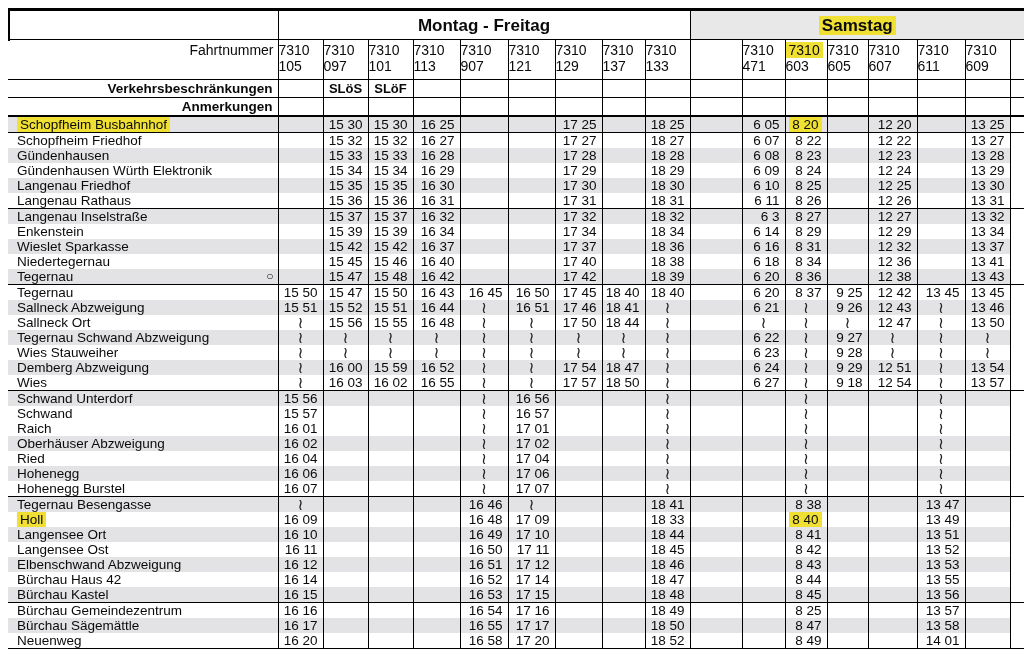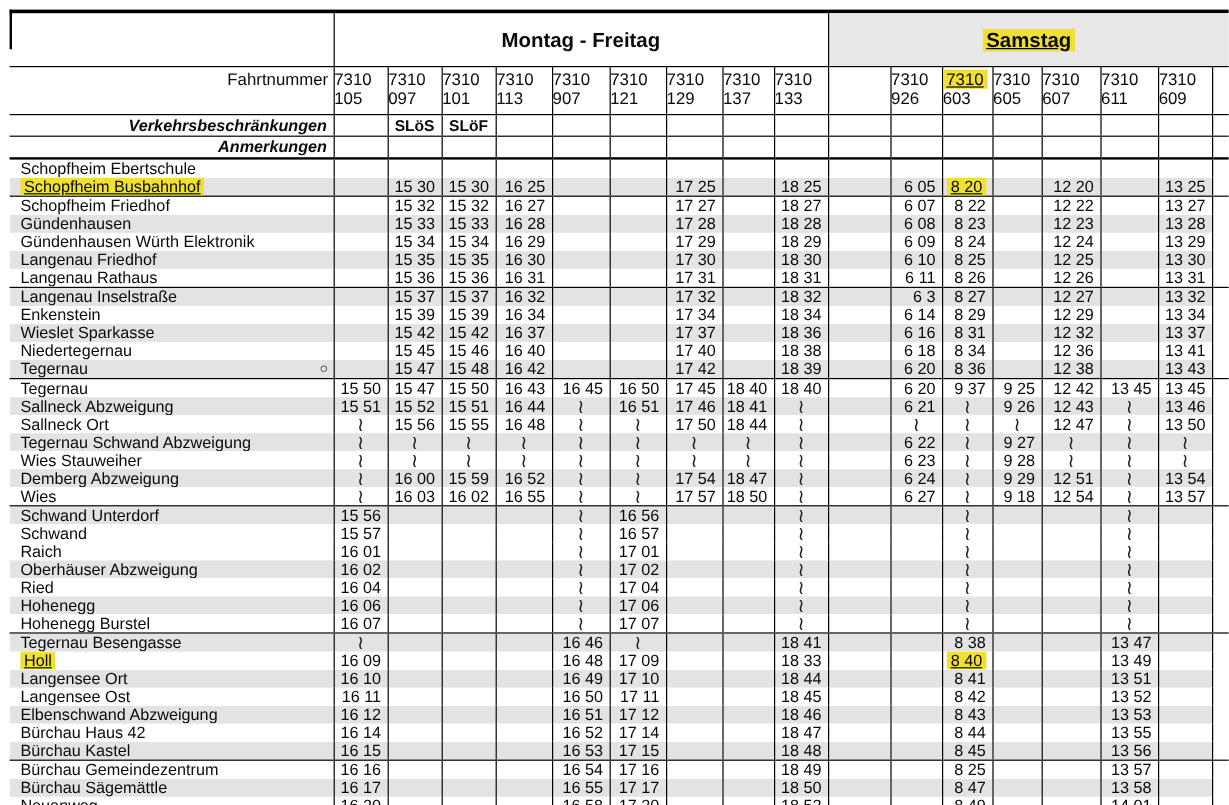--- a/index.html
+++ b/index.html
@@ -4,36 +4,36 @@
 <style>
   html,body{margin:0;padding:0;}
   body{width:1024px;height:671px;background:#fff;position:relative;overflow:hidden;
        font-family:"Liberation Sans","DejaVu Sans",sans-serif;color:#0a0a0a;}
   #topline{position:absolute;left:8px;top:8px;width:1016px;height:3px;background:#000;}
   #leftnub{position:absolute;left:8px;top:8px;width:2px;height:33px;background:#000;}
   #timetable{position:absolute;left:8px;top:11px;width:1016px;border-collapse:collapse;table-layout:fixed;}
   td{padding:0;margin:0;white-space:nowrap;overflow:hidden;font-size:13.5px;line-height:15px;
      vertical-align:middle;color:#0a0a0a;}
   .bl{border-left:1px solid #000;}
-  tr.day-row td{height:44px;border-bottom:1px solid #000;text-align:center;font-weight:bold;font-size:17px;}
+  tr.day-row td{height:28px;border-bottom:1px solid #000;text-align:center;font-weight:bold;font-size:17px;}
   td.day-sa{background:var(--band,#e7e7e7);}
   tr.num-row td{height:37px;vertical-align:top;padding:2px 4px 0 0;
      font-size:14px;line-height:16px;border-bottom:1px solid #000;}
   tr.restr-row td{height:17px;border-bottom:1px solid #000;font-weight:bold;}
   tr.restr-row td.restr{text-align:center;font-size:13px;margin-top:41px;}
   tr.note-row td{height:17px;border-bottom:2px solid #000;text-align:right;}
   td.lbl{text-align:right;padding-right:5px;}
-  .bold{font-weight:bold;font-style:italic;}
+  .bold{font-weight:bold;}
   tbody td{height:15px;}
   tbody tr.stripe td:not(.trail){background:var(--stripe,#e3e3e5);}
   tbody tr.sep td{border-bottom:1.5px solid #000;}
   td.station{padding-left:9px;text-align:left;}
   td.time{text-align:right;padding-right:5px;}
   td.wavy{text-align:center;padding:0;font-family:"DejaVu Sans",sans-serif;font-size:16px;color:#222;}
-  .hl{background:var(--hl,#f0df35);padding:0 3px;text-decoration:underline;}
+  .hl{background:var(--hl,#f0df35);padding:0 3px;}
   .symbol{float:right;margin-right:4px;font-size:12px;line-height:15px;}
   .trail{background:#fff;}
 </style>
 </head>
 <body>
 
 <div id="topline"></div>
 <div id="leftnub"></div>
 <table id="timetable">
     <colgroup>
@@ -96,21 +96,21 @@
           <div><span>7310</span></div>
           <div>137</div>
         </td>
         <td class="bl">
           <div><span>7310</span></div>
           <div>133</div>
         </td>
         <td class="bl"></td>
         <td class="bl">
           <div><span>7310</span></div>
-          <div>926</div>
+          <div>471</div>
         </td>
         <td class="bl">
           <div><span class="hl">7310</span></div>
           <div>603</div>
         </td>
         <td class="bl">
           <div><span>7310</span></div>
           <div>605</div>
         </td>
         <td class="bl">
@@ -162,40 +162,20 @@
         <td class="bl"></td>
         <td class="bl"></td>
         <td class="bl"></td>
         <td class="bl"></td>
         <td class="bl"></td>
         <td class="bl"></td>
         <td class="bl trail"></td>
       </tr>
     </thead>
     <tbody>
-      <tr>
-        <td class="station"><span>Schopfheim Ebertschule</span></td>
-        <td class="time bl"></td>
-        <td class="time bl"></td>
-        <td class="time bl"></td>
-        <td class="time bl"></td>
-        <td class="time bl"></td>
-        <td class="time bl"></td>
-        <td class="time bl"></td>
-        <td class="time bl"></td>
-        <td class="time bl"></td>
-        <td class="time bl"></td>
-        <td class="time bl"></td>
-        <td class="time bl"></td>
-        <td class="time bl"></td>
-        <td class="time bl"></td>
-        <td class="time bl"></td>
-        <td class="time bl"></td>
-        <td class="trail bl"></td>
-      </tr>
       <tr class="stripe sep">
         <td class="station"><span class="hl">Schopfheim Busbahnhof</span></td>
         <td class="time bl"></td>
         <td class="time bl">15 30</td>
         <td class="time bl">15 30</td>
         <td class="time bl">16 25</td>
         <td class="time bl"></td>
         <td class="time bl"></td>
         <td class="time bl">17 25</td>
         <td class="time bl"></td>
@@ -415,21 +395,21 @@
         <td class="time bl">15 47</td>
         <td class="time bl">15 50</td>
         <td class="time bl">16 43</td>
         <td class="time bl">16 45</td>
         <td class="time bl">16 50</td>
         <td class="time bl">17 45</td>
         <td class="time bl">18 40</td>
         <td class="time bl">18 40</td>
         <td class="time bl"></td>
         <td class="time bl">6 20</td>
-        <td class="time bl">9 37</td>
+        <td class="time bl">8 37</td>
         <td class="time bl">9 25</td>
         <td class="time bl">12 42</td>
         <td class="time bl">13 45</td>
         <td class="time bl">13 45</td>
         <td class="trail bl"></td>
       </tr>
       <tr class="stripe ">
         <td class="station"><span>Sallneck Abzweigung</span></td>
         <td class="time bl">15 51</td>
         <td class="time bl">15 52</td>

